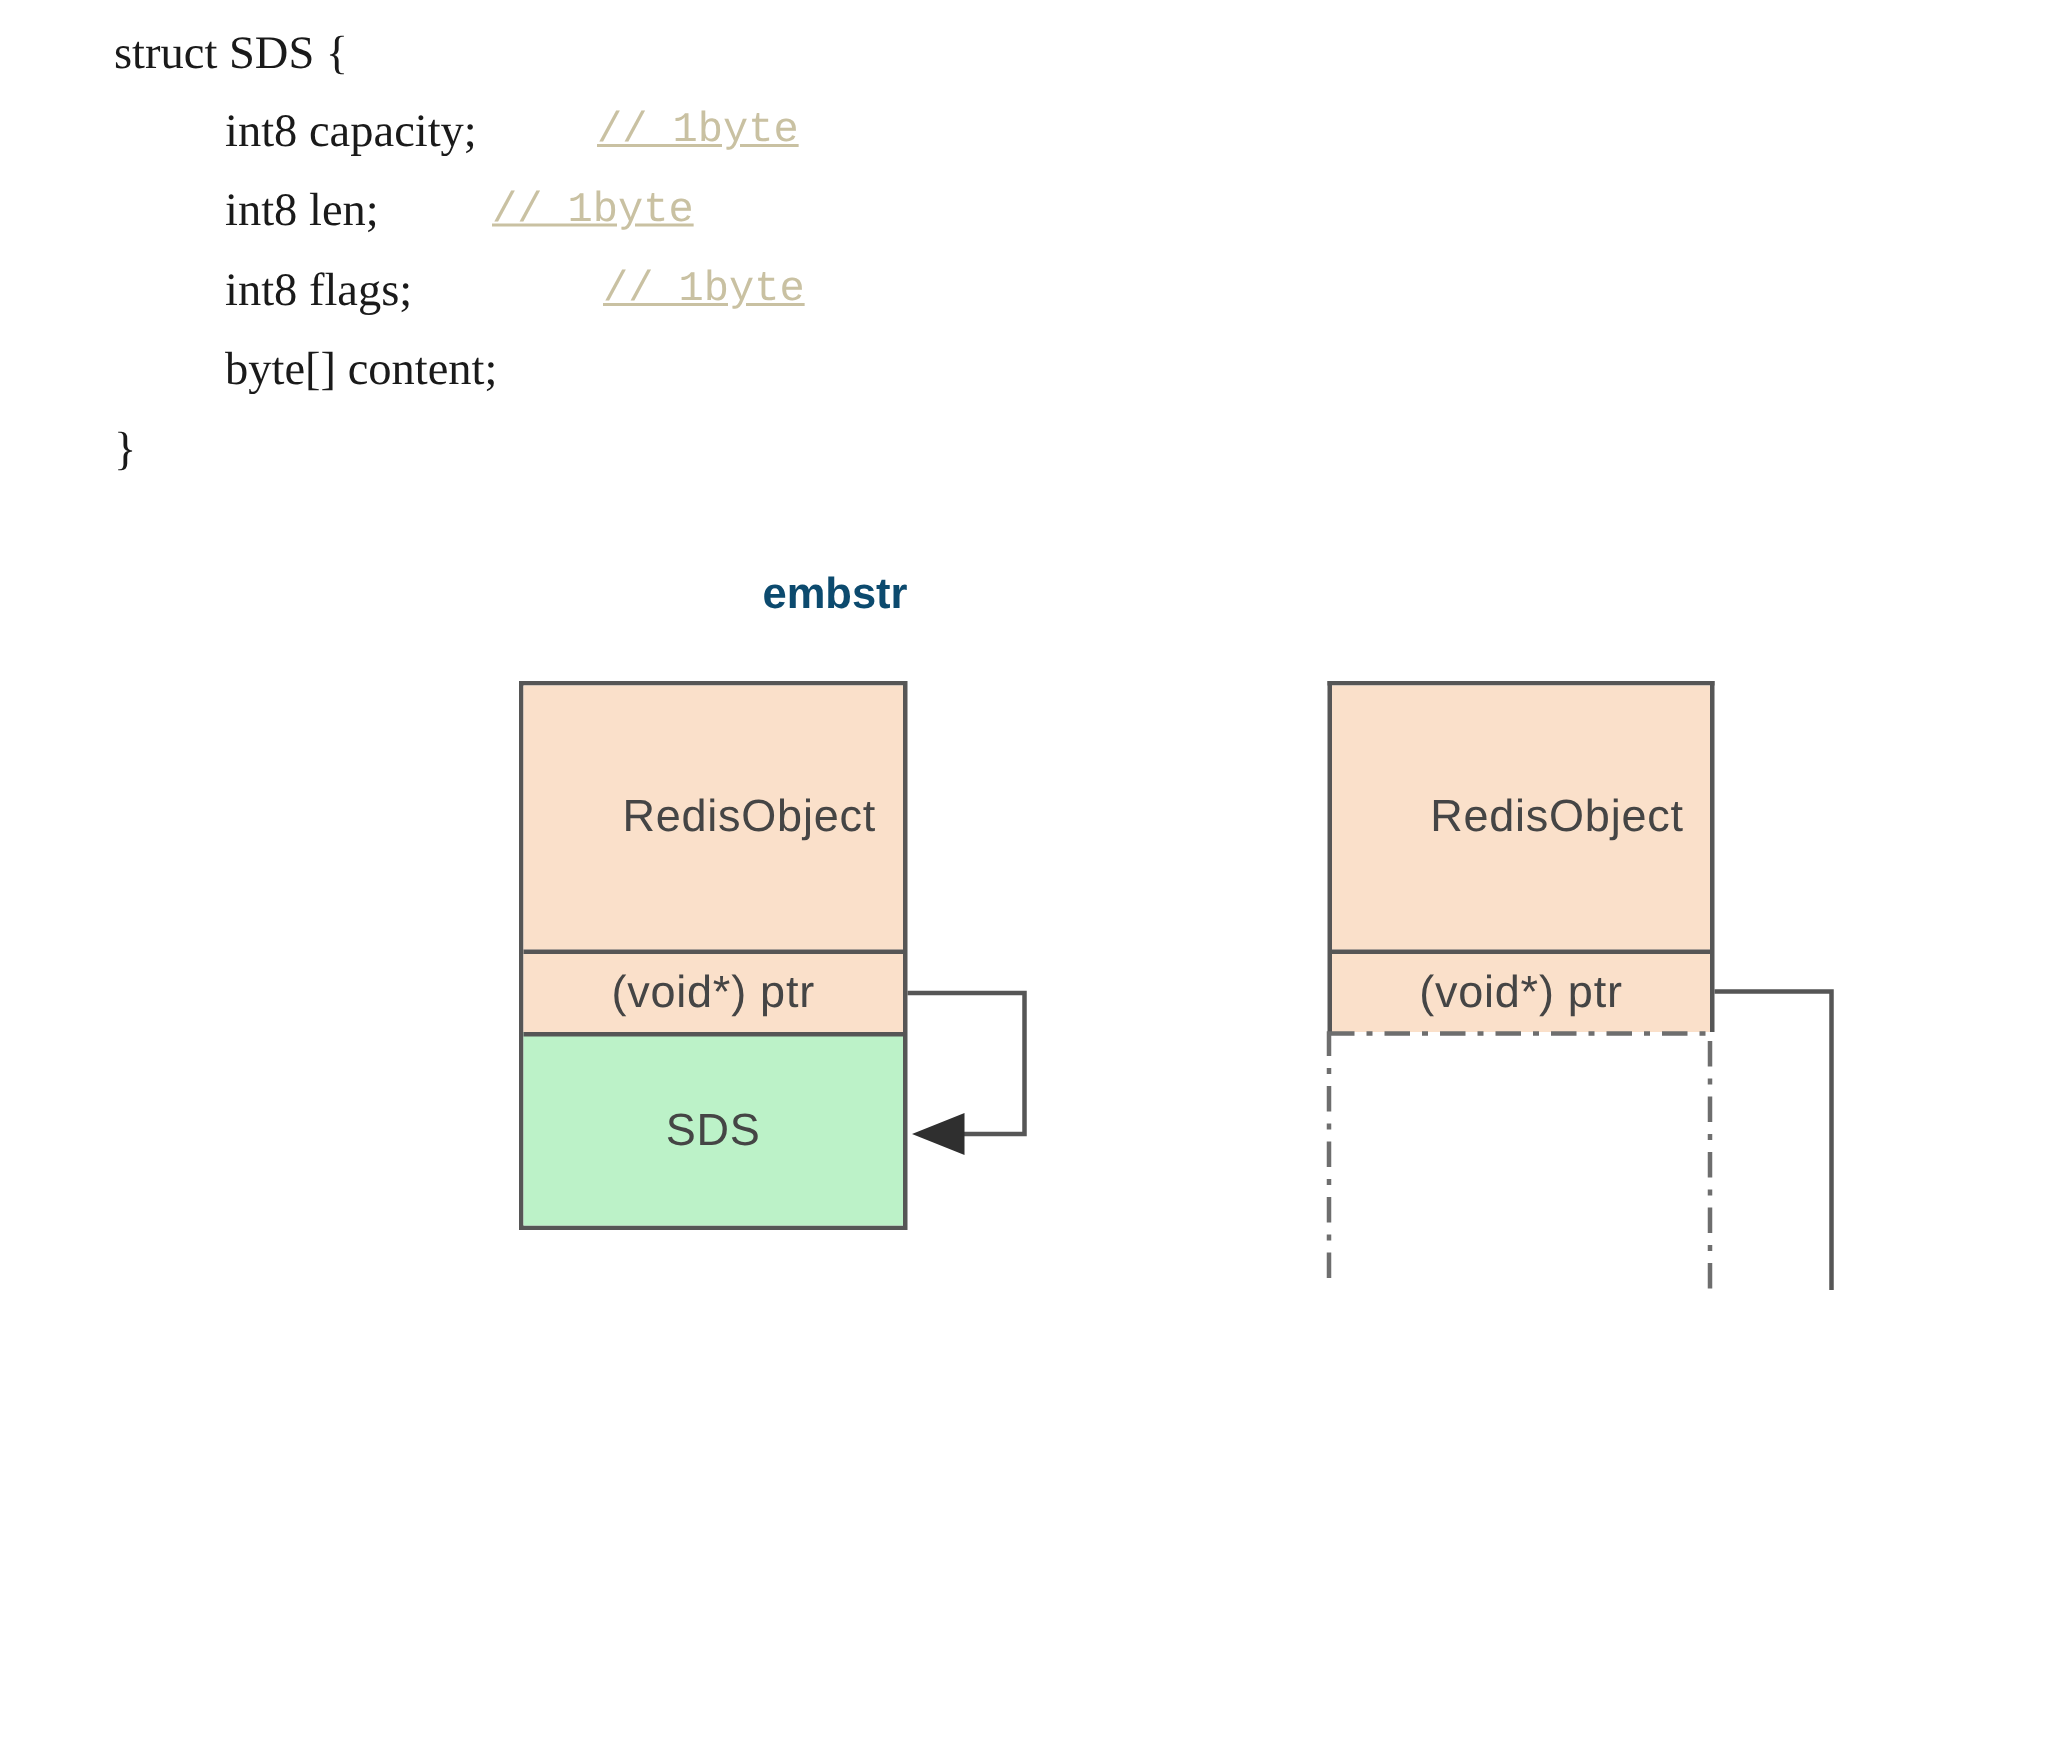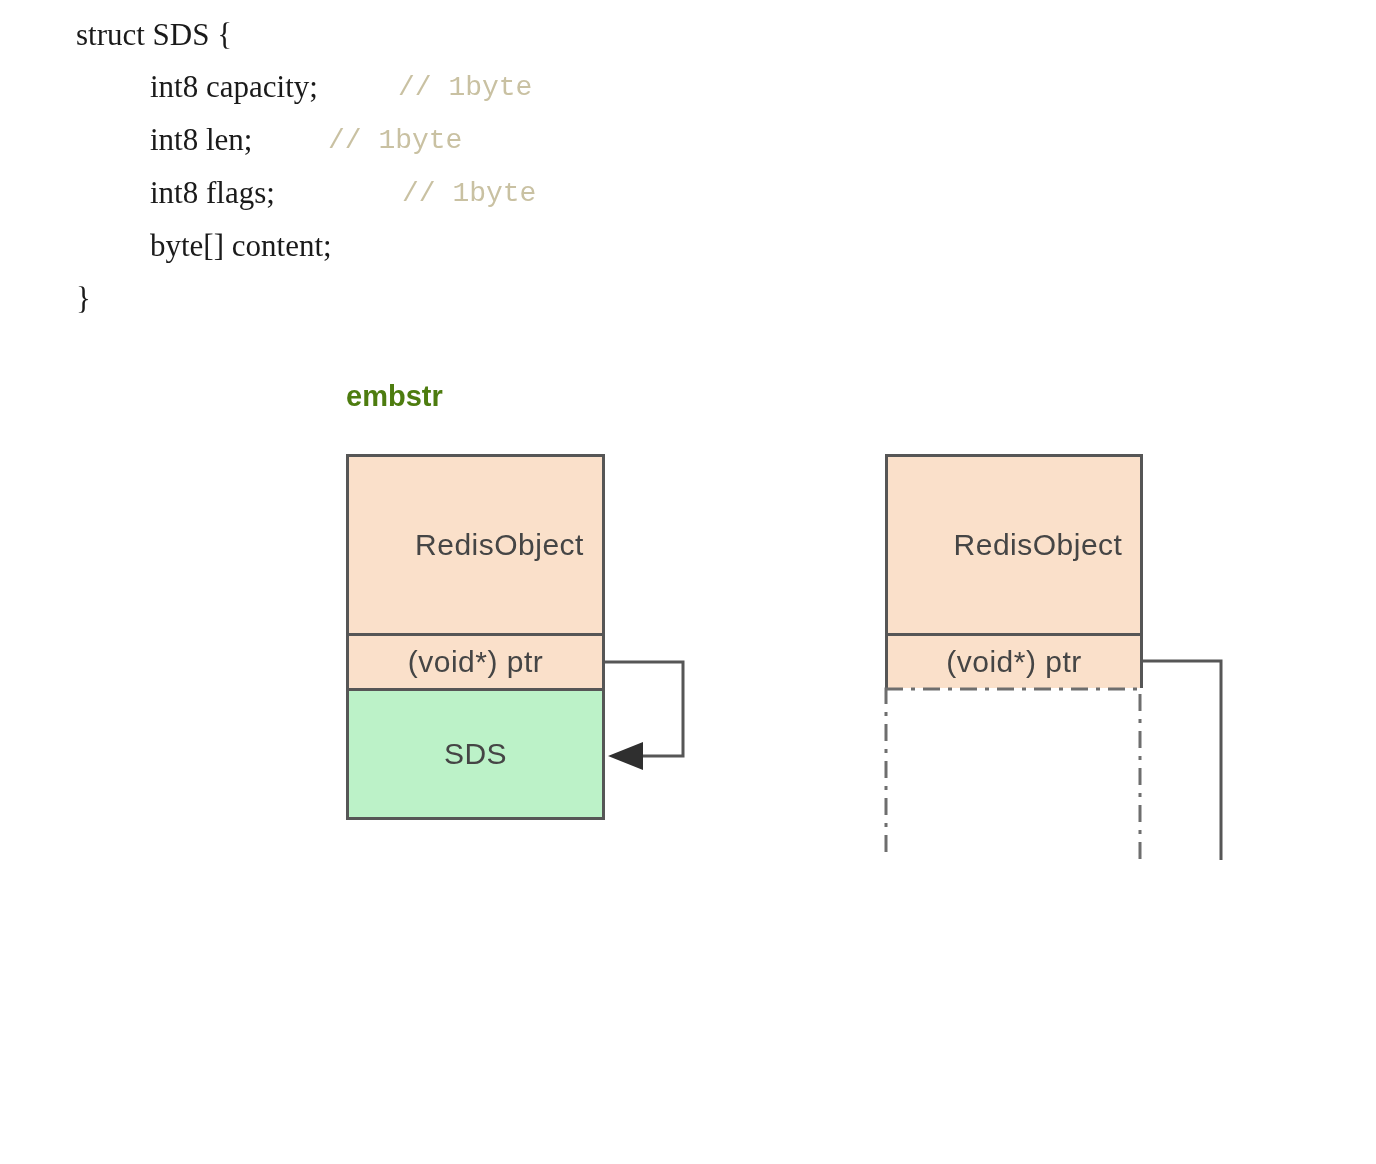--- a/index.html
+++ b/index.html
@@ -32,32 +32,33 @@
     font-family: "Liberation Serif", serif;
     font-size: 31px;
     color: var(--code-text, #1a1a1a);
   }
   .code-comment {
     position: absolute;
     top: 1px;
     font-family: "Liberation Mono", monospace;
     font-size: 28px;
     color: var(--comment-text, #c9c1a2);
+    text-decoration: underline;
   }
 
   
   .diagram-title {
     position: absolute;
     top: 379px;
     height: 34px;
     line-height: 34px;
-    text-align: left;
+    text-align: right;
     font-size: 29px;
     font-weight: bold;
-    color: #4d7c0f;
+    color: #0c4a6e;
   }
   .title-embstr { left: 346px; width: 259px; }
   .title-raw   { left: 885px; width: 258px; }
 
   
   .obj-box {
     position: absolute;
     box-sizing: border-box;
     border: 3px solid var(--line, #565656);
     display: flex;

